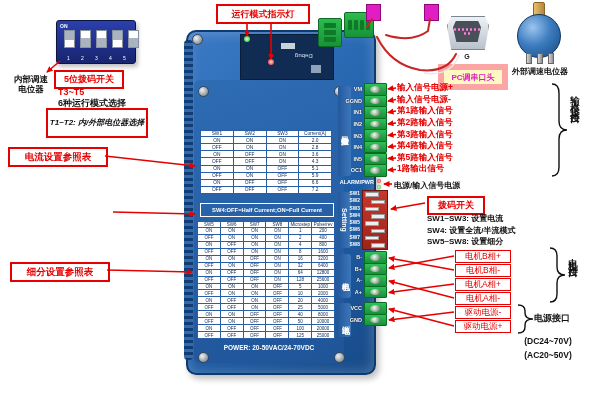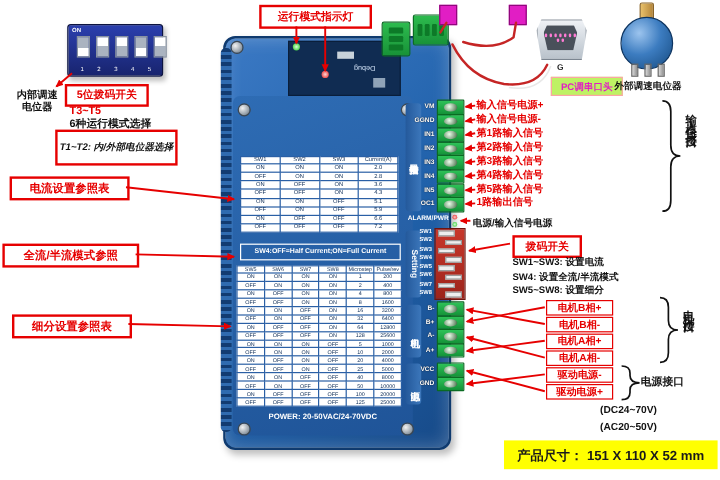--- a/index.html
+++ b/index.html
@@ -117,53 +117,53 @@
   .db9{position:absolute;left:447px;top:16px;width:40px;height:38px;z-index:3;}
   .db9-shell{position:absolute;left:0;top:0;width:40px;height:32px;
              background:linear-gradient(#eef1f5,#b9c2cb);border:1px solid #7c8691;
              clip-path:polygon(10% 0,90% 0,100% 28%,90% 100%,10% 100%,0 28%);}
   .db9-inner{position:absolute;left:6px;top:5px;width:28px;height:21px;background:#49505a;
              clip-path:polygon(10% 0,90% 0,100% 30%,88% 100%,12% 100%,0 30%);
              display:flex;flex-wrap:wrap;gap:1.5px;align-content:center;justify-content:center;}
   .db9-inner span{width:2.5px;height:2.5px;border-radius:50%;background:#ff7bd5;}
   .db9-g{position:absolute;left:0;width:40px;bottom:-6px;text-align:center;font-size:7px;
          font-weight:bold;color:#222;}
-  .pcbox{position:absolute;left:438px;top:64px;width:58px;height:14px;border:1px solid #fca5a5;
+  .pcbox{position:absolute;left:438px;top:64px;width:58px;height:14px;border:6px solid #fca5a5;
          color:#e11ec4;font-weight:bold;font-size:8px;display:flex;align-items:center;
-         justify-content:center;z-index:5;background:#bef264;white-space:nowrap;margin-left:21px;}
+         justify-content:center;z-index:5;background:#fef9c3;white-space:nowrap;}
   .pot{position:absolute;left:512px;top:2px;width:52px;height:62px;z-index:3;}
   .pot-shaft{position:absolute;left:21px;top:0;width:10px;height:15px;border-radius:2px;
              background:linear-gradient(90deg,#e8c06a,#b5863a);border:1px solid #8a6426;}
   .pot-body{position:absolute;left:5px;top:12px;width:42px;height:42px;border-radius:50%;
             background:radial-gradient(circle at 35% 30%,#9cc4ee,#3c7cc0 45%,#15497e);
             border:1px solid #0d3460;}
   .pot-legs{position:absolute;bottom:0;left:14px;display:flex;gap:5px;}
   .pot-legs span{width:4px;height:9px;background:linear-gradient(90deg,#d8d8d8,#909090);border:1px solid #666;}
   .lbl-ext-pot{position:absolute;left:504px;top:66px;width:72px;text-align:center;font-size:8px;
                font-weight:bold;color:#111;z-index:5;}
 
   
   .r-labels{position:absolute;left:397px;top:82px;z-index:5;}
   .r-label{height:11.65px;line-height:11.65px;color:#e60000;font-weight:bold;font-size:8.5px;white-space:nowrap;}
   .lbl-alarm{position:absolute;left:394px;top:180px;color:#111;font-weight:bold;font-size:8px;z-index:5;}
   .dip-lines{position:absolute;left:427px;top:213px;z-index:5;}
   .dip-line{height:11.5px;line-height:11.5px;color:#111;font-weight:bold;font-size:8px;white-space:nowrap;}
   .m-boxes{position:absolute;left:455px;top:250px;display:flex;flex-direction:column;gap:1px;z-index:5;}
   .p-boxes{position:absolute;left:455px;top:306px;display:flex;flex-direction:column;gap:1px;z-index:5;}
-  .motor-box{width:56px;height:13px;border:1.5px solid #e60000;color:#e60000;font-weight:bold;
+  .motor-box{width:56px;height:13px;border:1.5px solid #e60000;color:#e60000;font-weight:normal;
              font-size:8.5px;display:flex;align-items:center;justify-content:center;background:#fff;
              box-sizing:border-box;white-space:nowrap;}
   .v-input-module{position:absolute;left:568px;top:88px;writing-mode:vertical-rl;
                   text-orientation:upright;font-weight:bold;font-size:9.5px;color:#111;
                   letter-spacing:4px;z-index:5;}
   .v-motor-port{position:absolute;left:566px;top:250px;writing-mode:vertical-rl;
                 text-orientation:upright;font-weight:bold;font-size:9.5px;color:#111;
                 letter-spacing:4px;z-index:5;}
   .lbl-power-port{position:absolute;left:534px;top:312px;font-weight:bold;font-size:9px;color:#111;z-index:5;}
-  .voltages{position:absolute;left:500px;top:334px;width:96px;text-align:left;z-index:5;}
+  .voltages{position:absolute;left:500px;top:334px;width:96px;text-align:center;z-index:5;}
   .voltage-line{font-weight:bold;font-size:8.5px;color:#111;line-height:14px;white-space:nowrap;}
 
   .footer{position:absolute;left:420px;top:367px;width:178px;height:24px;background:#ffff00;
           color:#1a1a1a;font-weight:bold;font-size:11px;display:flex;align-items:center;
           justify-content:center;z-index:5;white-space:nowrap;}
 </style>
 </head>
 <body>
 
 <div class="canvas">
@@ -562,21 +562,20 @@
     <span style="display:block">内部调速</span>
     <span style="display:block">电位器</span>
   </div>
   <div class="redbox box-dip5">5位拨码开关</div>
   <div class="t3t5">T3~T5</div>
   <div class="mode6">6种运行模式选择</div>
   <div class="redbox box-t1t2">T1~T2: 内/外部电位器选择</div>
 
   <div class="redbox box-run">运行模式指示灯</div>
   <div class="redbox box-current">电流设置参照表</div>
-  <div class="redbox box-half">全流/半流模式参照</div>
   <div class="redbox box-micro">细分设置参照表</div>
 
   <div class="mg mg1"></div>
   <div class="mg mg2"></div>
   <div class="db9">
     <div class="db9-shell"></div>
     <div class="db9-inner">
       <span></span>
         <span></span>
         <span></span>
@@ -634,21 +633,20 @@
   <div class="motor-box">驱动电源-</div>
       <div class="motor-box">驱动电源+</div>
     </div>
   <div class="lbl-power-port">电源接口</div>
   <div class="voltages">
 
   <div class="voltage-line">(DC24~70V)</div>
       <div class="voltage-line">(AC20~50V)</div>
     </div>
 
-  <div class="footer">产品尺寸： 151 X 110 X 52 mm</div>
 
   <svg class="overlay" width="600" height="400" viewBox="0 0 600 400">
     <defs>
       <marker id="ah" markerWidth="8" markerHeight="8" refX="5.5" refY="3" orient="auto" markerUnits="userSpaceOnUse">
         <path d="M0,0L6.5,3L0,6Z" fill="#e60000"></path>
       </marker>
     </defs>
     <g stroke="#e60000" stroke-width="1.6" marker-end="url(#ah)">
       <line x1="247" y1="22" x2="247" y2="36"></line>
       <line x1="271" y1="22" x2="271" y2="59"></line>

